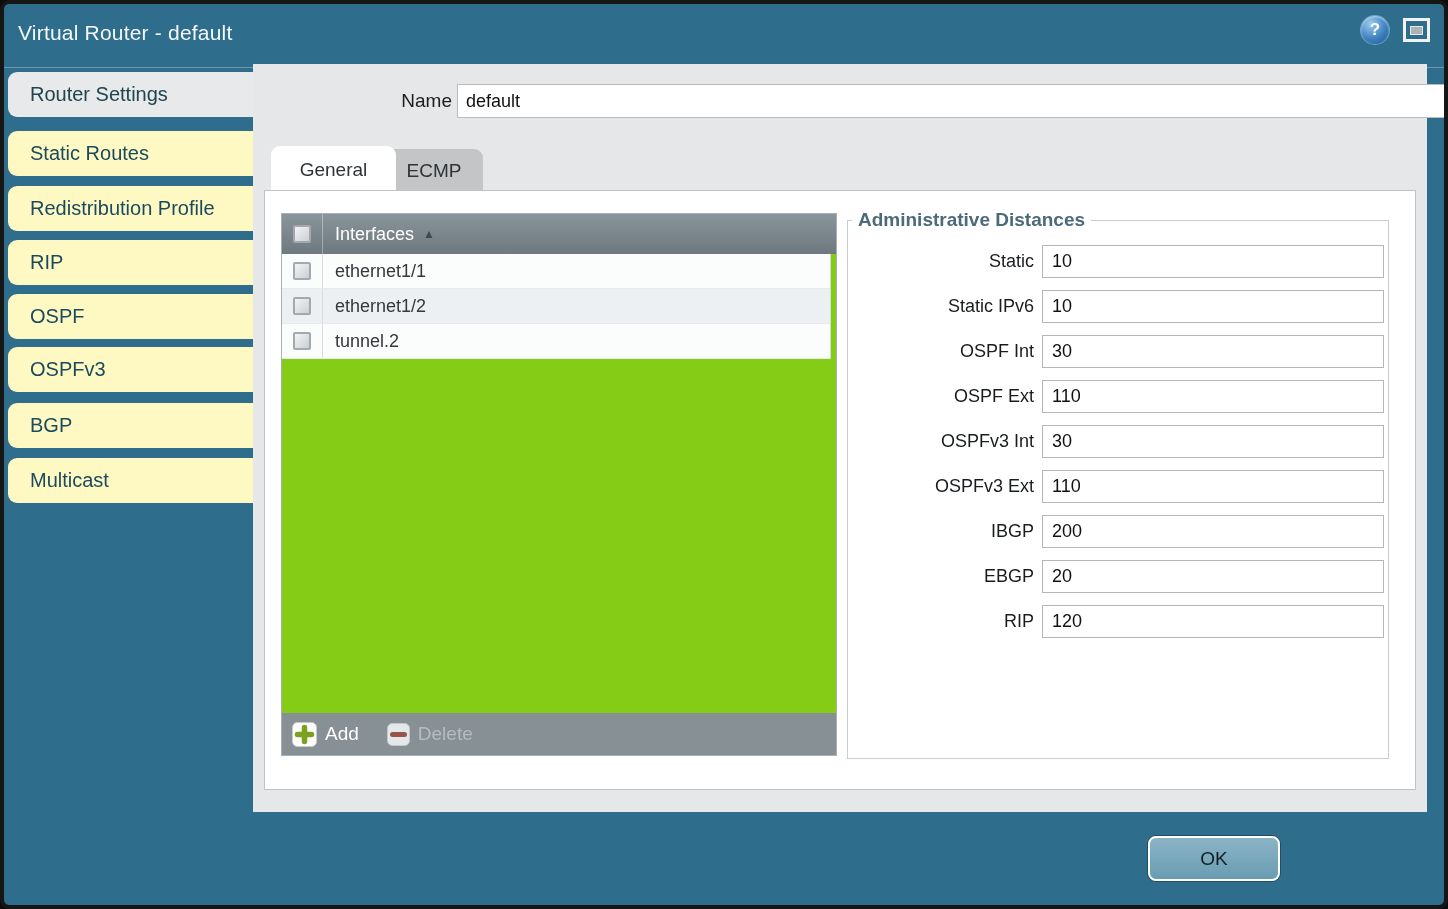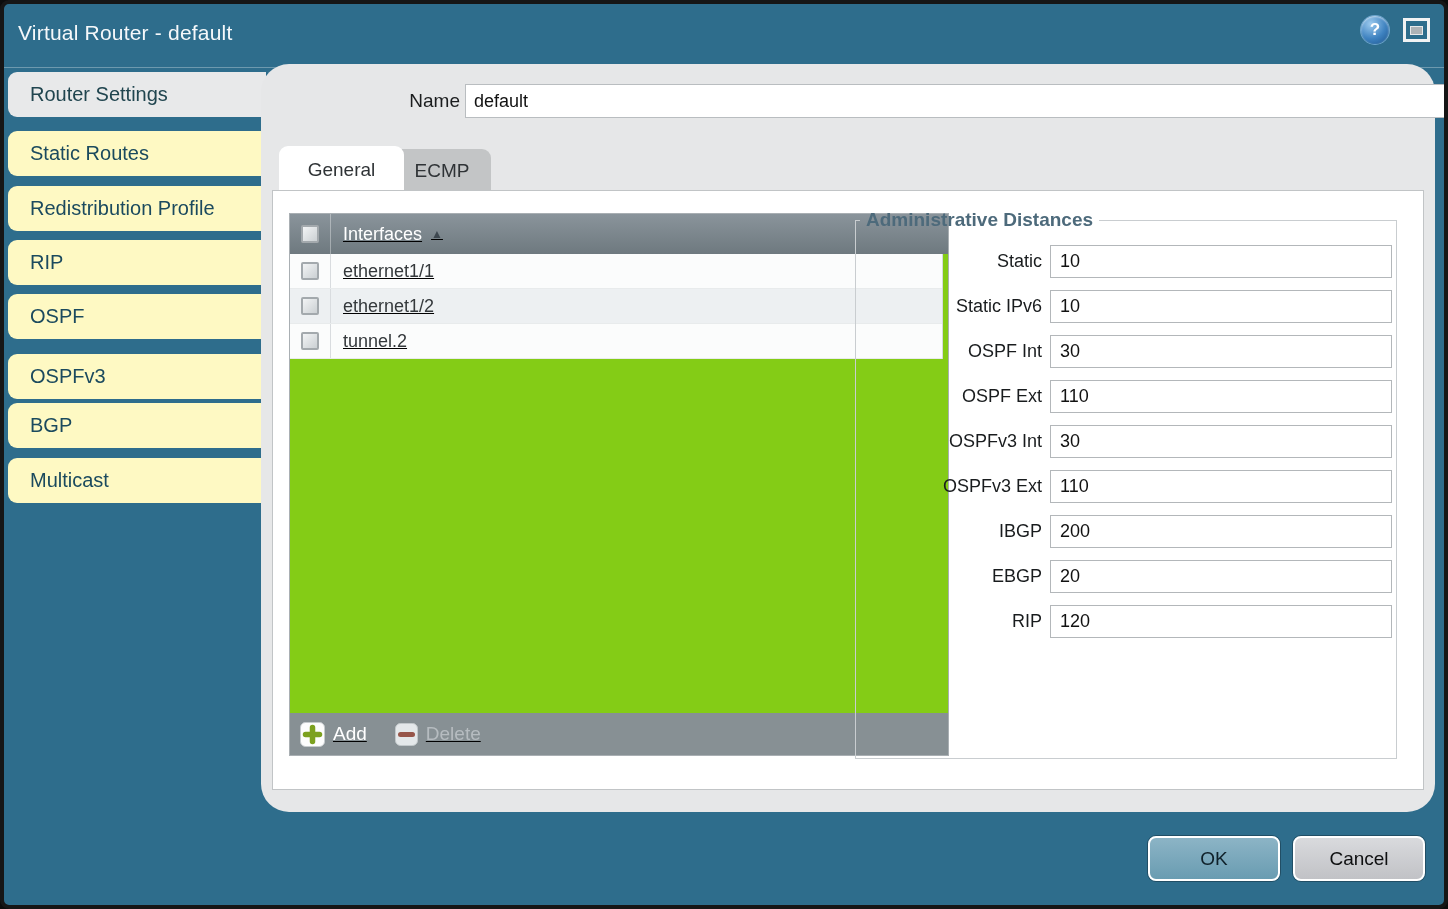--- a/index.html
+++ b/index.html
@@ -38,23 +38,22 @@
   .side-item {
     position:absolute; left:4px; width:258px; height:45px;
     background:#fef9c3; border-radius:9px 0 0 9px;
     color:#1b4a5e; font-size:20px; line-height:45px; padding-left:22px;
     cursor:pointer;
   }
   .side-item.active { background:#e8e9ea; color:#20454f; }
 
   
   .content {
-    position:absolute; left:257px; top:60px; width:1174px; height:748px;
+    position:absolute; left:249px; top:60px; width:1174px; height:748px;
     background:#e6e7e8;
-    border-radius:28px;
   }
   .name-label {
     position:absolute; left:40px; top:20px; width:159px; height:33px;
     line-height:33px; text-align:right; font-size:19px; color:#1b1d1e;
   }
   .name-input {
     position:absolute; left:204px; top:20px; width:1066px; height:34px;
     border:1px solid #b9bdc0; background:#fff; font-size:18px; padding:0 8px;
     font-family:"Liberation Sans", sans-serif; color:#111;
   }
@@ -66,22 +65,22 @@
   .tab.active { left:18px; top:82px; width:125px; height:44px; line-height:48px; background:#fff; z-index:3; }
   .tab.inactive { left:132px; top:85px; width:98px; height:41px; line-height:44px; background:#c3c5c6; z-index:2; }
 
   .panel {
     position:absolute; left:11px; top:126px; width:1152px; height:600px;
     background:#fff; border:1px solid #c1c4c6; z-index:1;
   }
 
   
   .iface-table {
-    position:absolute; left:16px; top:22px; width:660px; height:543px;
-    border:1px solid #a9afb3; display:flex; flex-direction:column; background:#fff;text-decoration:underline;
+    position:absolute; left:16px; top:22px; width:556px; height:543px;
+    border:1px solid #a9afb3; display:flex; flex-direction:column; background:#fff;
   }
   .iface-header {
     height:40px; flex:0 0 40px; display:flex; align-items:center;
     background:linear-gradient(#8a949b, #6e797f); color:#fff; font-size:18px;
   }
   .cb-cell {
     width:41px; flex:0 0 41px; height:100%;
     display:flex; align-items:center; justify-content:center;
   }
   .iface-header .cb-cell { border-right:1px solid rgba(255,255,255,.35); }
@@ -150,21 +149,21 @@
     <div class="restore-icon">
       <div class="inner"></div>
     </div>
   </div>
 
   <div class="side-item active" style="top:68px">Router Settings</div>
   <div class="side-item" style="top:127px">Static Routes</div>
   <div class="side-item" style="top:182px">Redistribution Profile</div>
   <div class="side-item" style="top:236px">RIP</div>
   <div class="side-item" style="top:290px">OSPF</div>
-  <div class="side-item" style="top:350px">OSPFv3</div>
+  <div class="side-item" style="top:343px">OSPFv3</div>
   <div class="side-item" style="top:399px">BGP</div>
   <div class="side-item" style="top:454px">Multicast</div>
 
   <div class="content">
 
     <div class="name-label">Name</div>
     <input class="name-input" type="text" value="default" style="">
 
     <div class="tab active">General</div>
     <div class="tab inactive">ECMP</div>
@@ -259,15 +258,14 @@
         <div class="admin-row">
           <span class="f-label">RIP</span>
           <input class="f-input" type="text" value="120" style="">
         </div>
       </fieldset>
 
     </div>
   </div>
 
   <button class="btn btn-ok">OK</button>
-  <button class="btn btn-cancel">Cancel</button>
 
 </div>
 
 </body></html>

